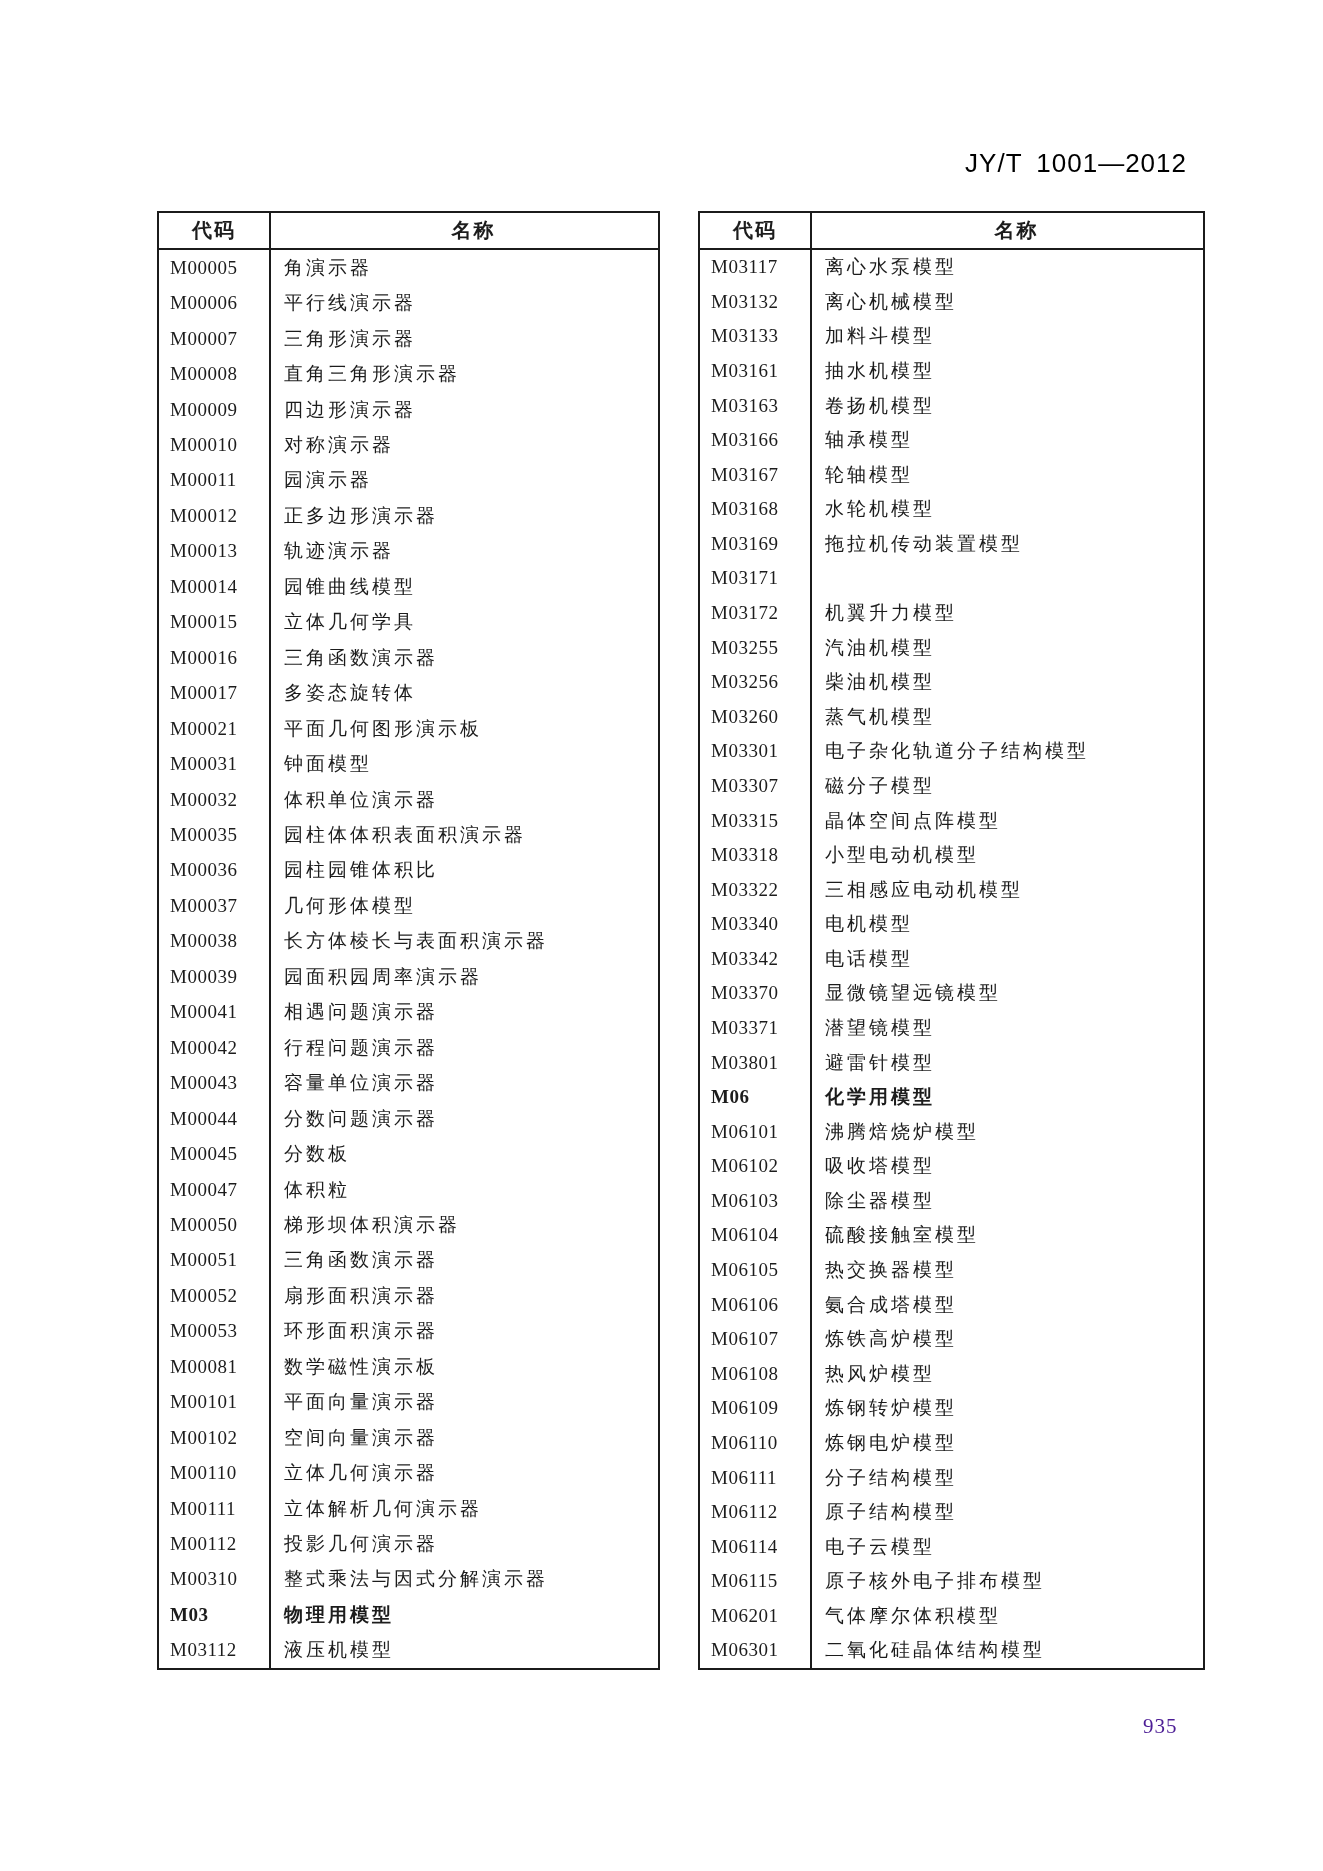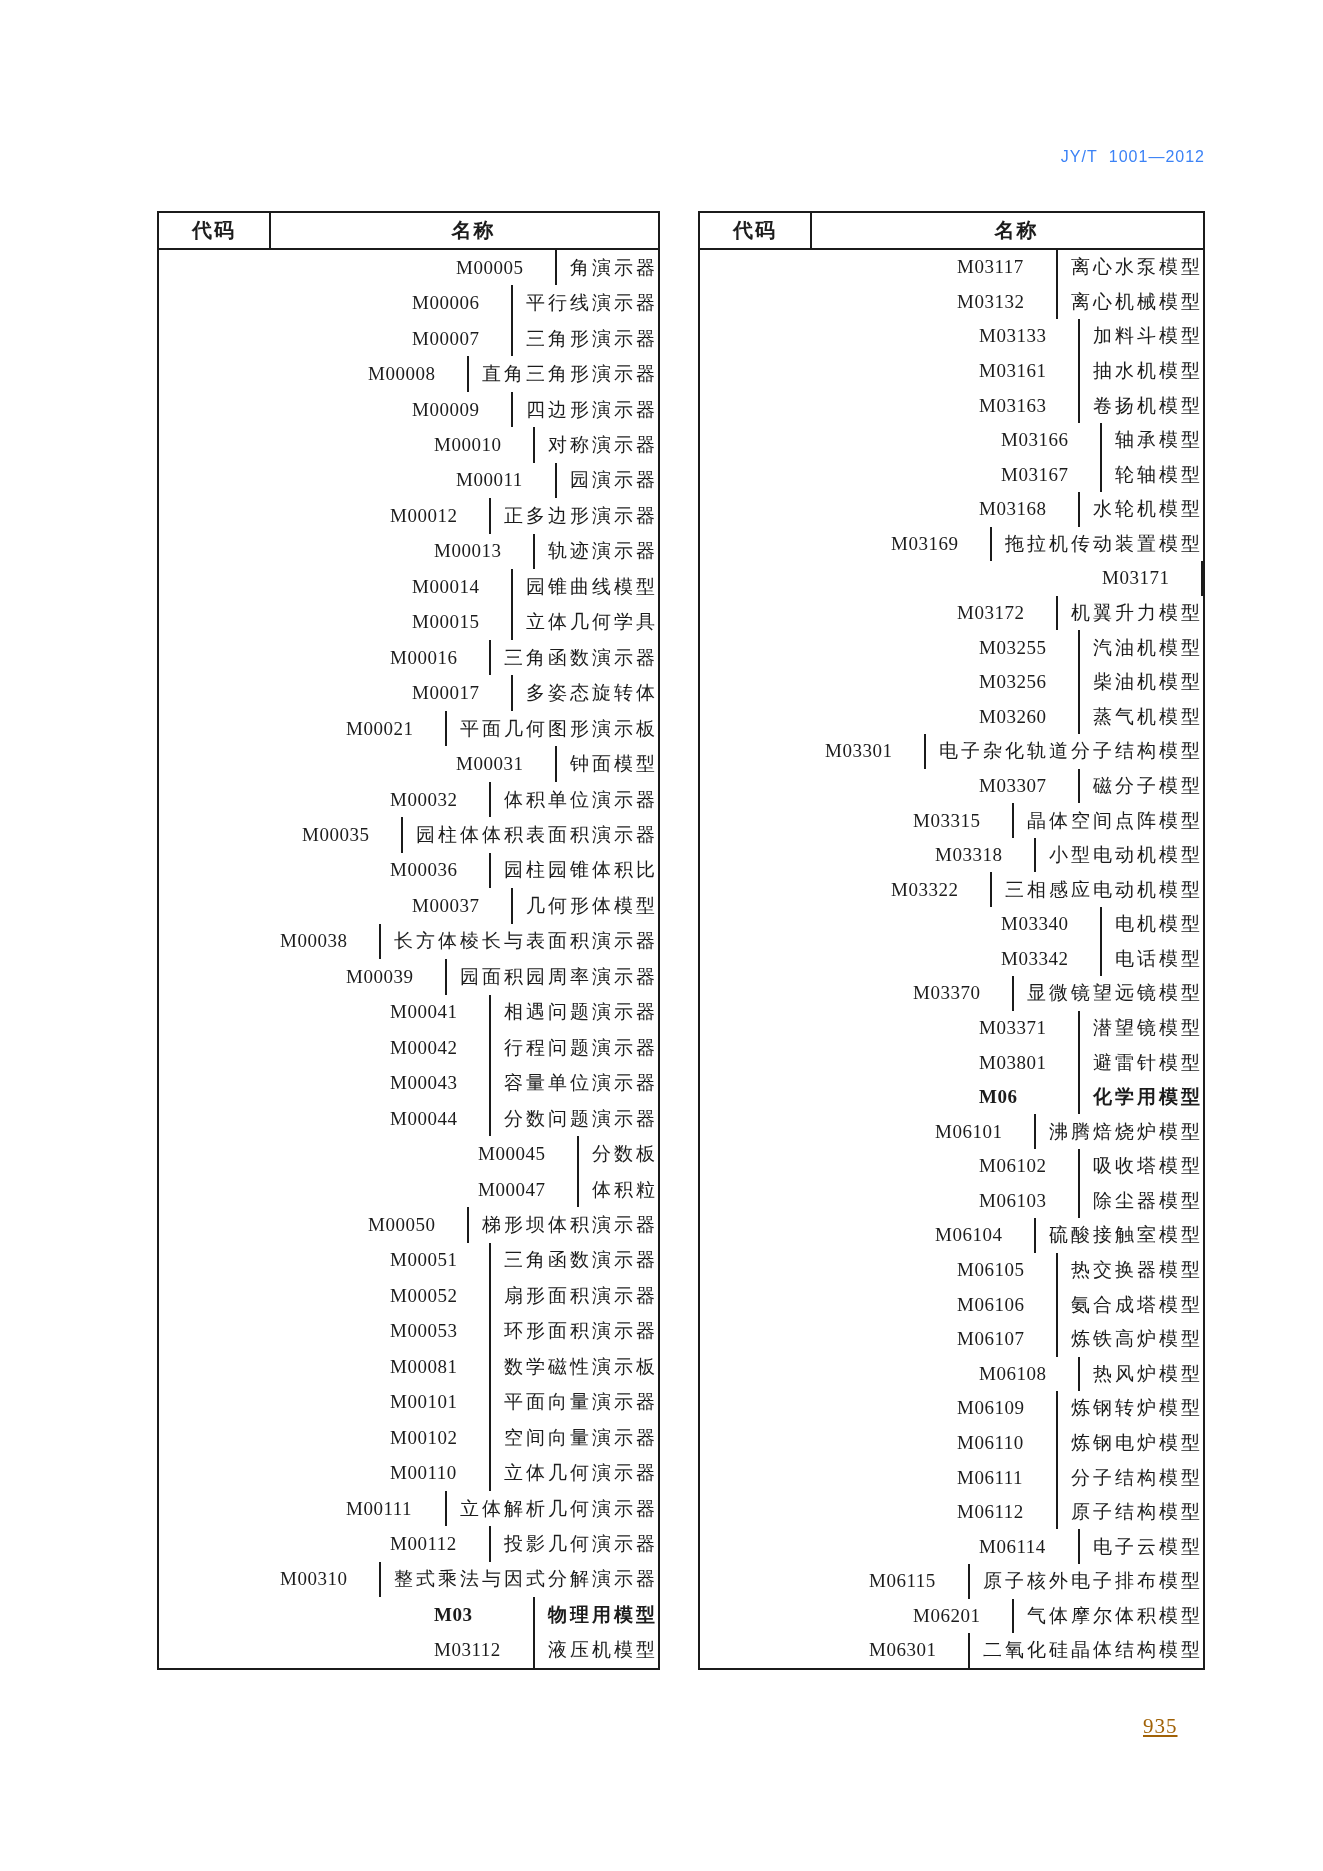--- a/index.html
+++ b/index.html
@@ -7,24 +7,24 @@
     width: 1323px; height: 1871px;
     background: #ffffff;
     font-family: "Liberation Serif", "DejaVu Serif", serif;
     color: #1c1c1c;
     position: relative;
   }
   .page { position: relative; width: 1323px; height: 1871px; background: #fff; overflow: hidden; }
 
   .doc-header {
     position: absolute;
-    top: 148px; right: 118px;
+    top: 148px; right: 136px;
     font-family: "Liberation Sans", "DejaVu Sans", sans-serif;
-    font-size: 16px; letter-spacing: 1px;
-    color: #3b82f6;
+    font-size: 26px; letter-spacing: 1px;
+    color: #000000;
     word-spacing: 6px;
   }
 
   .code-table {
     position: absolute;
     top: 211px;
     height: 1459px;
     border: 2px solid #1b1b1b;
     background: #fff;
     display: flex; flex-direction: column;
@@ -41,43 +41,42 @@
     letter-spacing: 2px;
     gap: 18px;
   }
   .h-code {
     width: 112px; flex: 0 0 112px; height: 100%;
     border-right: 2px solid #1b1b1b;
     display: flex; align-items: center; justify-content: center;
   }
   .h-name { flex: 1; display: flex; align-items: center; justify-content: center; }
 
-  .tbody { flex: 1; display: flex; flex-direction: column; align-items: flex-end; }
+  .tbody { flex: 1; display: flex; flex-direction: column; }
   .row { flex: 1; display: flex; font-size: 19px; }
   .row.bold .cell { font-weight: bold; }
   .cell-code {
     width: 112px; flex: 0 0 112px; height: 100%;
     border-right: 2px solid #1b1b1b;
     display: flex; align-items: center;
     padding-left: 11px;
     letter-spacing: 0.5px;
   }
   .cell-name {
     flex: 1; display: flex; align-items: center;
     padding-left: 13px;
     letter-spacing: 3px;
     white-space: nowrap; overflow: hidden;
   }
 
   .page-number {
     position: absolute;
     top: 1714px; left: 1143px;
     font-size: 21px; letter-spacing: 1px;
-    color: #a16207;
-    text-decoration: underline;
+    color: #4c1d95;
   }
 </style>
 </head>
 <body>
 
 <div class="page">
 
   <div class="doc-header">JY/T 1001—2012</div>
 
   <div class="code-table left">

